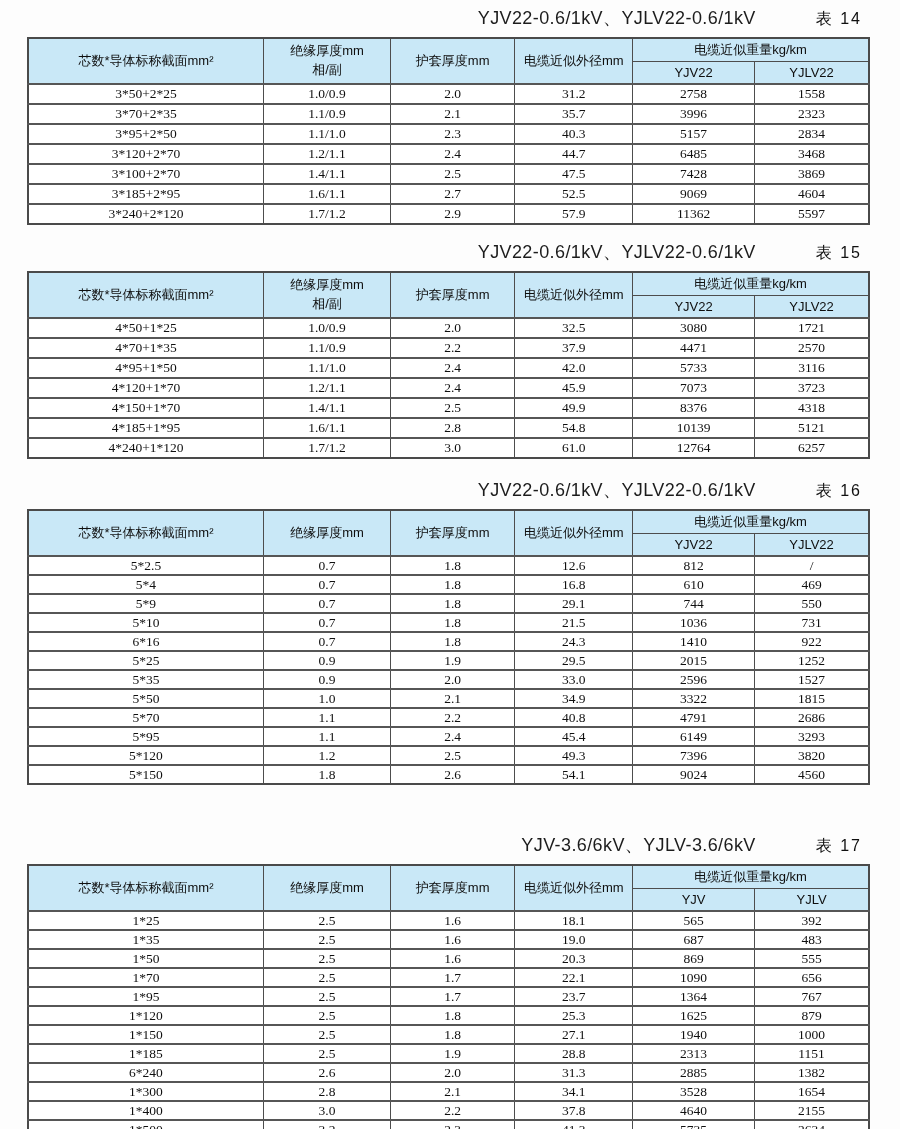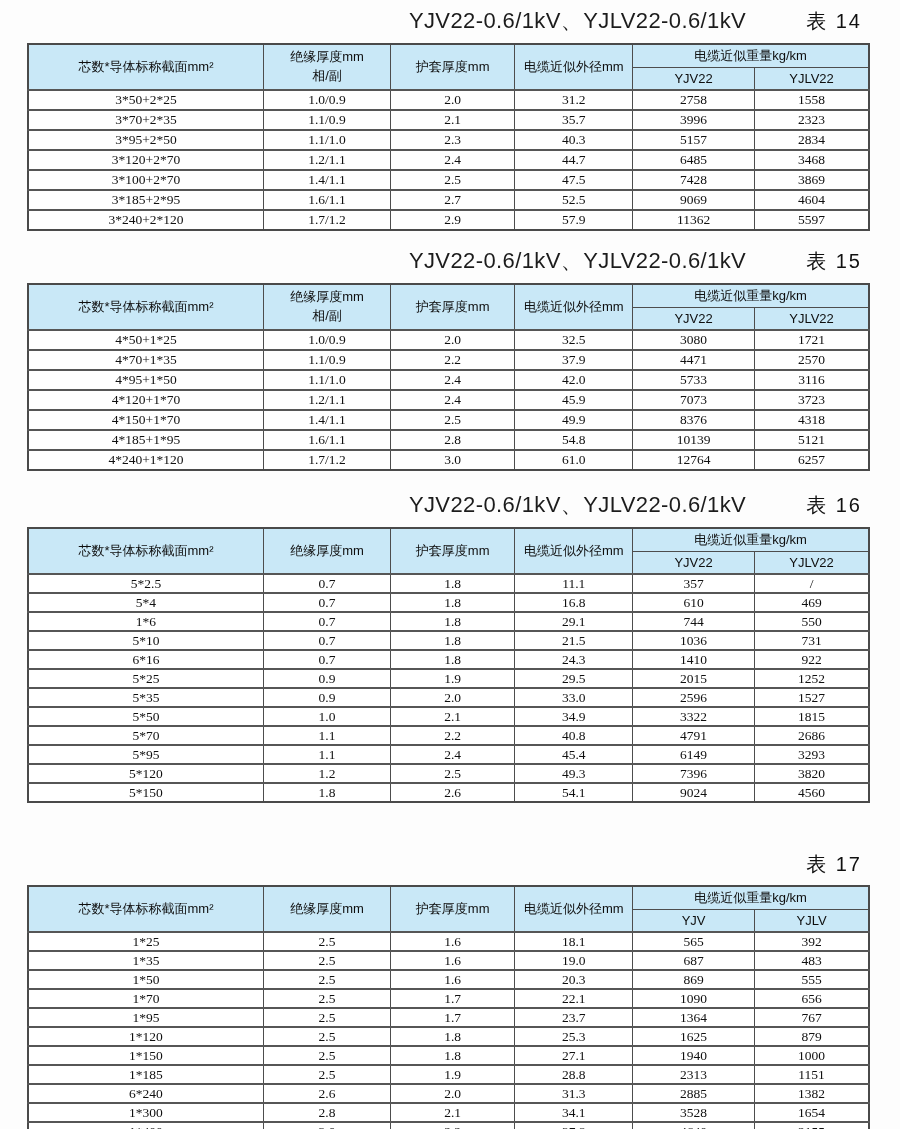--- a/index.html
+++ b/index.html
@@ -15,24 +15,24 @@
   .section { width:843px; margin-left:27px; }
   .section.s1 { margin-top:0; }
   .section.s2 { margin-top:15px; }
   .section.s3 { margin-top:19px; }
   .section.s4 { margin-top:48px; }
   .title-row {
     display:flex; justify-content:flex-end; align-items:baseline;
     padding-right:8px; margin-bottom:7px;
   }
   .table-title {
-    font-size:22px; font-weight:500; letter-spacing:0.4px;
+    font-size:18px; font-weight:500; letter-spacing:0.4px;
     color:#1c1c1c; margin-right:60px;
   }
-  .table-label { font-size:20px; color:#101010; letter-spacing:2px; }
+  .table-label { font-size:16px; color:#101010; letter-spacing:2px; }
   table {
     width:100%; border-collapse:collapse; table-layout:fixed;
     border:2px solid #4a4a4a;
     background:#ffffff;
   }
   col.c1 { width:28.0%; }
   col.c2 { width:15.1%; }
   col.c3 { width:14.8%; }
   col.c4 { width:14.0%; }
   col.c5 { width:14.5%; }
@@ -275,34 +275,34 @@
         <tr class="h2">
           <th class="th-sub1">YJV22</th>
           <th class="th-sub2">YJLV22</th>
         </tr>
       </thead>
       <tbody>
             <tr>
               <td>5*2.5</td>
               <td>0.7</td>
               <td>1.8</td>
-              <td>11.1</td>
-              <td>357</td>
+              <td>12.6</td>
+              <td>812</td>
               <td>/</td>
             </tr>
             <tr>
               <td>5*4</td>
               <td>0.7</td>
               <td>1.8</td>
               <td>16.8</td>
               <td>610</td>
               <td>469</td>
             </tr>
             <tr>
-              <td>1*6</td>
+              <td>5*9</td>
               <td>0.7</td>
               <td>1.8</td>
               <td>29.1</td>
               <td>744</td>
               <td>550</td>
             </tr>
             <tr>
               <td>5*10</td>
               <td>0.7</td>
               <td>1.8</td>
@@ -373,20 +373,21 @@
               <td>54.1</td>
               <td>9024</td>
               <td>4560</td>
             </tr>
           </tbody>
     </table>
   </div>
 
   <div class="section s4">
     <div class="title-row">
+      <span class="table-title">YJV-3.6/6kV、YJLV-3.6/6kV</span>
       <span class="table-label">表 17</span>
     </div>
     <table class="compact">
       <colgroup>
         <col class="c1">
             <col class="c2">
             <col class="c3">
         <col class="c4">
             <col class="c5">
             <col class="c6">

